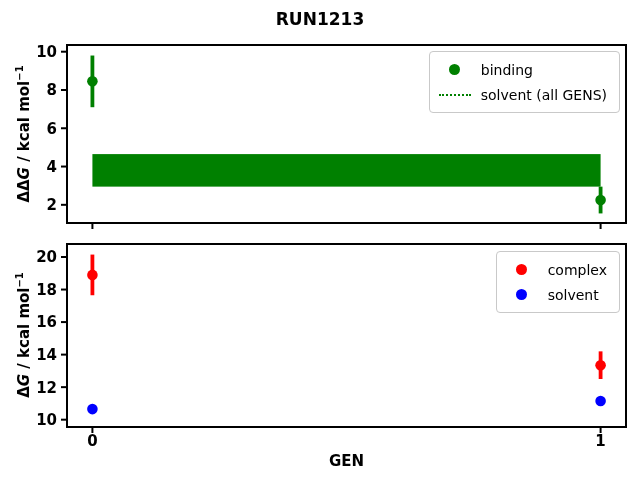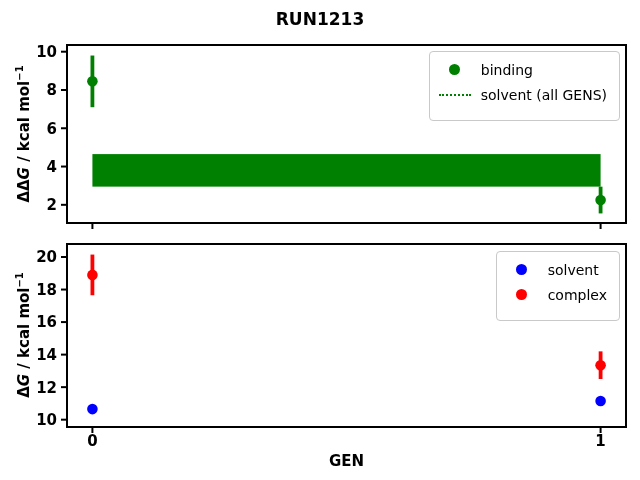--- a/index.html
+++ b/index.html
@@ -32,21 +32,21 @@
   .ylab .it { font-style: italic; }
   .ylab sup { font-size: 10px; }
   .ylab-top { top: 134px; }
   .ylab-bottom { top: 335px; }
   .legend {
     position: absolute;
     right: 20px;
     background: rgba(255,255,255,0.9);
     border: 1px solid #c9c9c9;
     border-radius: 4px;
-    padding: 5px 12px 13px 8px;
+    padding: 5px 12px 5px 8px;
     font-size: 14px;
     color: #000;
   }
   .legend-top { top: 51px; }
   .legend-bottom { top: 251px; }
   .legend-row { display: flex; align-items: center; height: 25px; }
   .legend-marker-box {
     width: 34px;
     display: flex;
     justify-content: center;
@@ -124,25 +124,25 @@
       <span class="legend-marker-box">
         <span class="dotted-marker" style="border-top-color: rgb(0, 128, 0);"></span>
       </span>
       <span>solvent (all GENS)</span>
     </div>
   </div>
 
   <div class="legend legend-bottom">
     <div class="legend-row">
       <span class="legend-marker-box">
+        <span class="dot-marker" style="background: rgb(255, 0, 0);"></span>
+      </span>
+      <span>complex</span>
+    </div>
+    <div class="legend-row">
+      <span class="legend-marker-box">
         <span class="dot-marker" style="background: rgb(0, 0, 255);"></span>
       </span>
       <span>solvent</span>
-    </div>
-    <div class="legend-row">
-      <span class="legend-marker-box">
-        <span class="dot-marker" style="background: rgb(255, 0, 0);"></span>
-      </span>
-      <span>complex</span>
     </div>
   </div>
 
 </div>
 
 </body></html>

